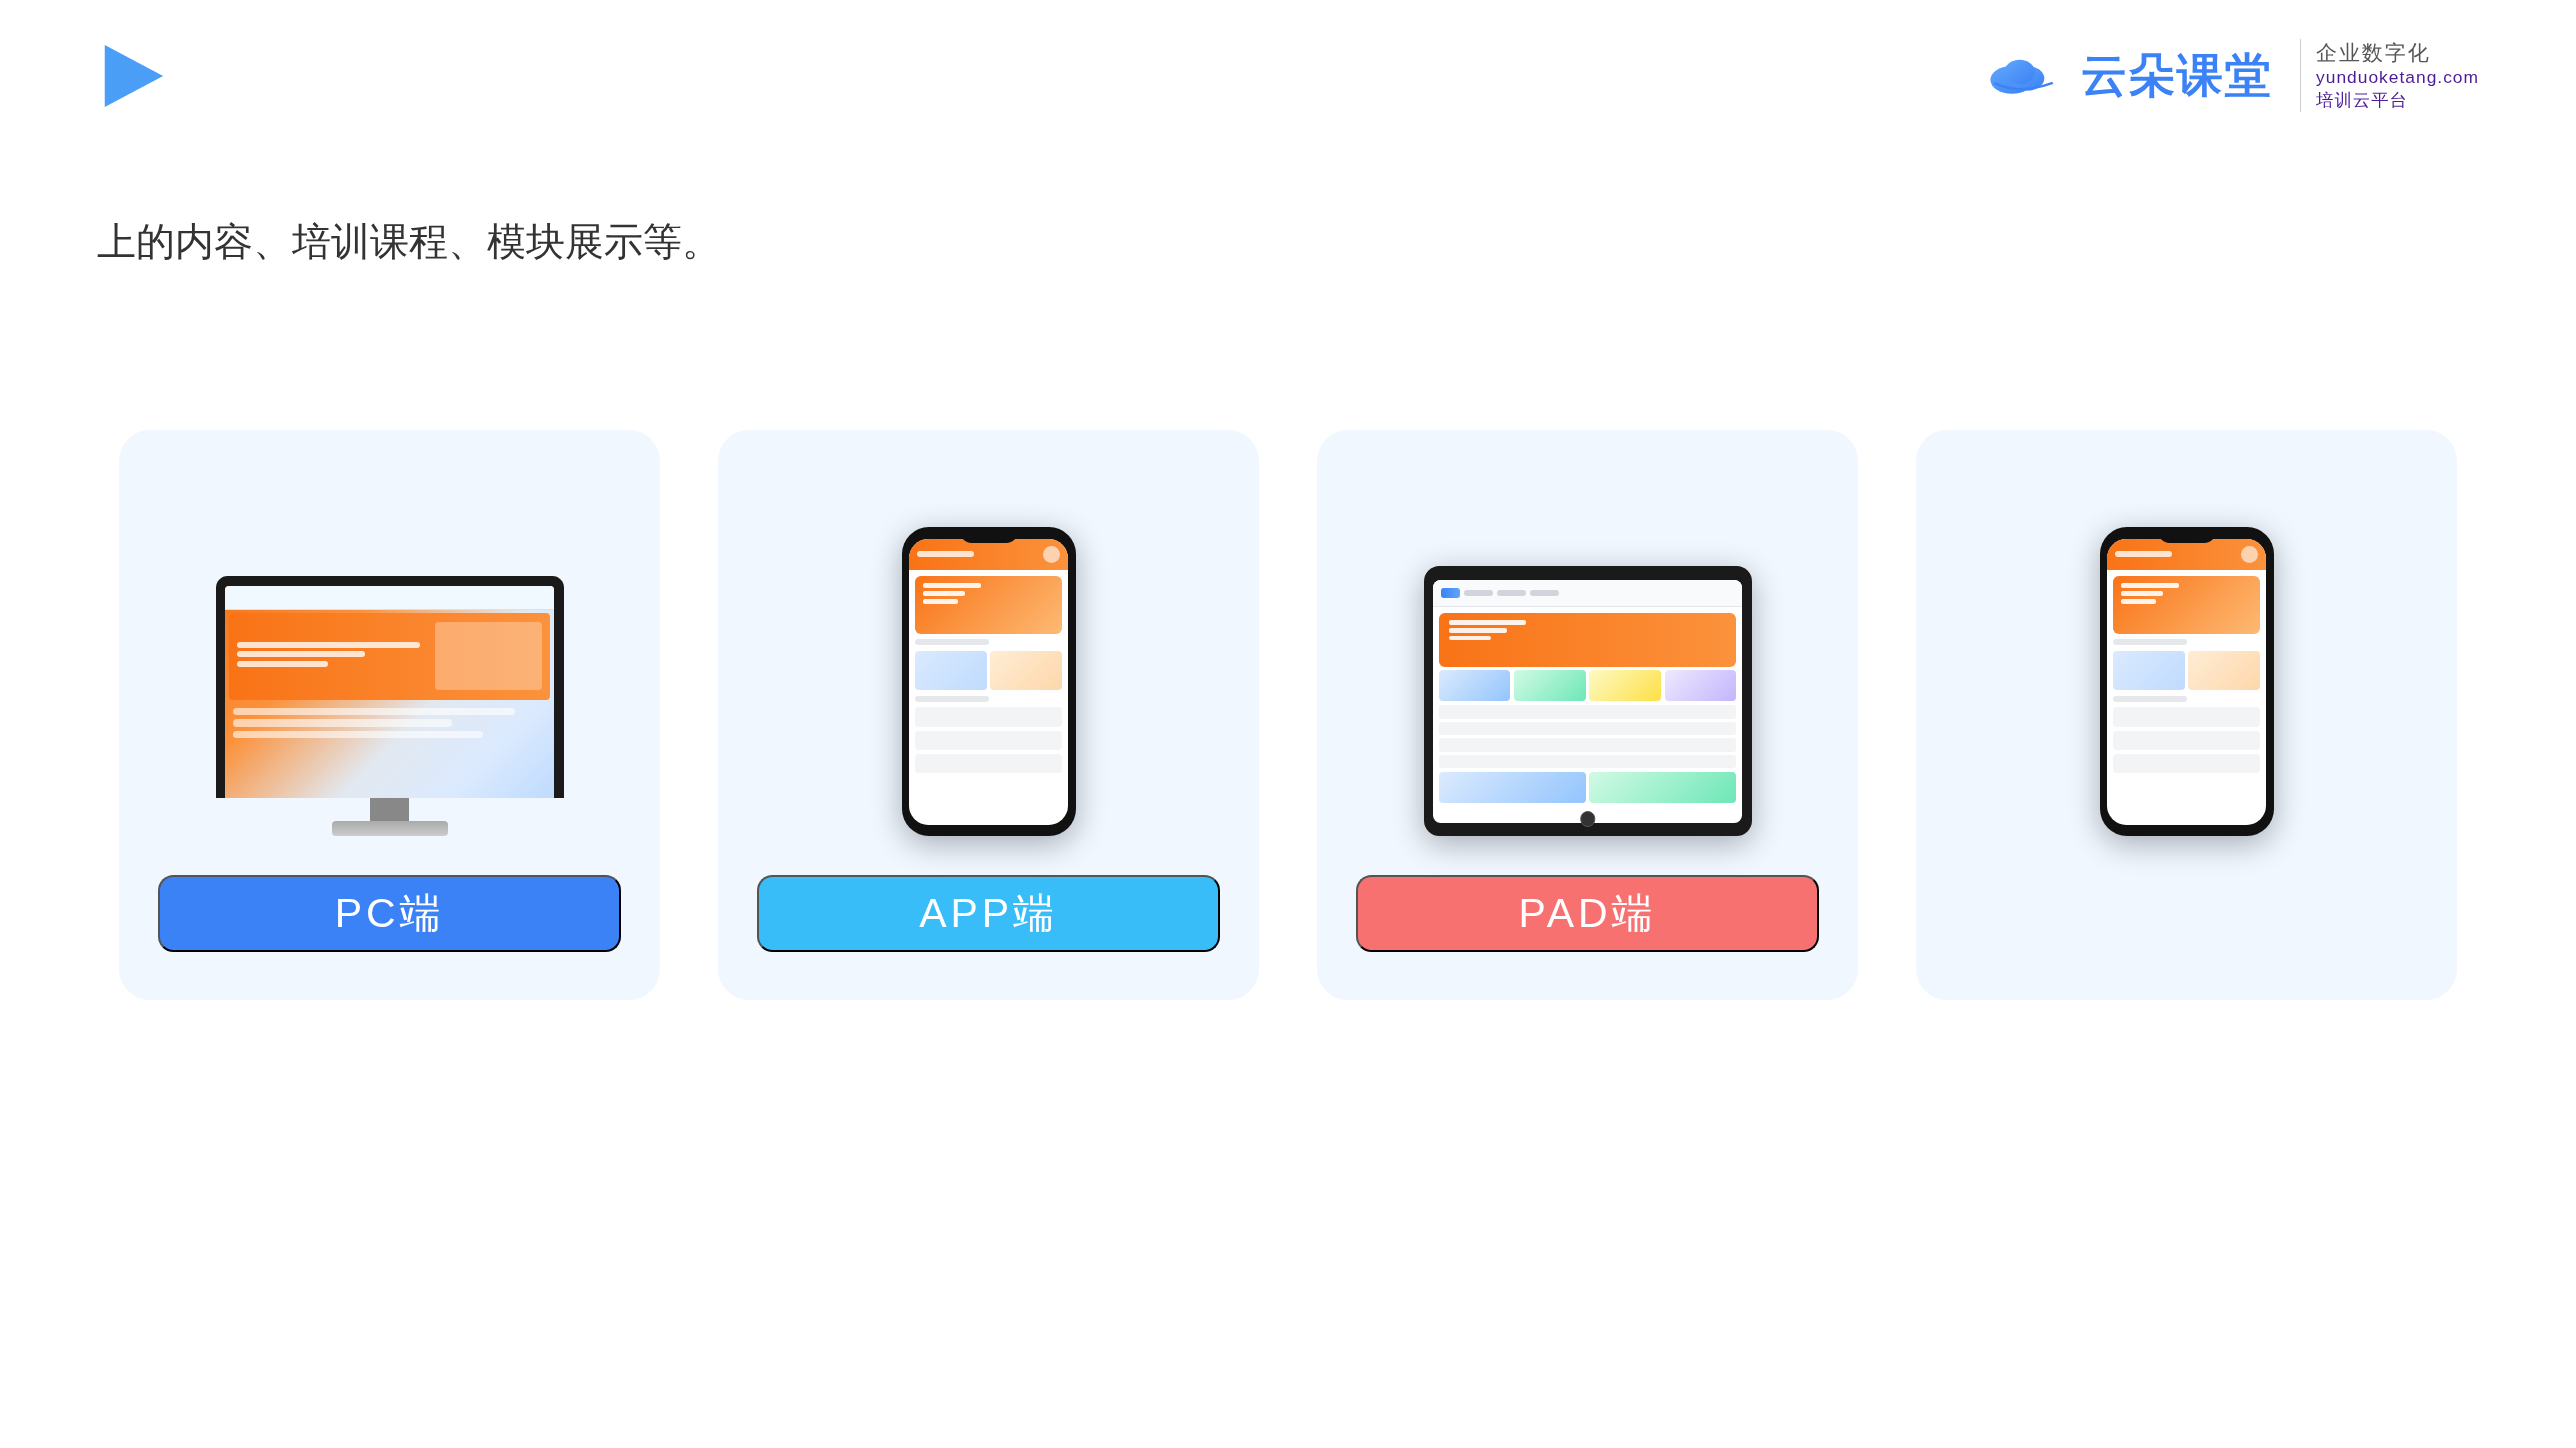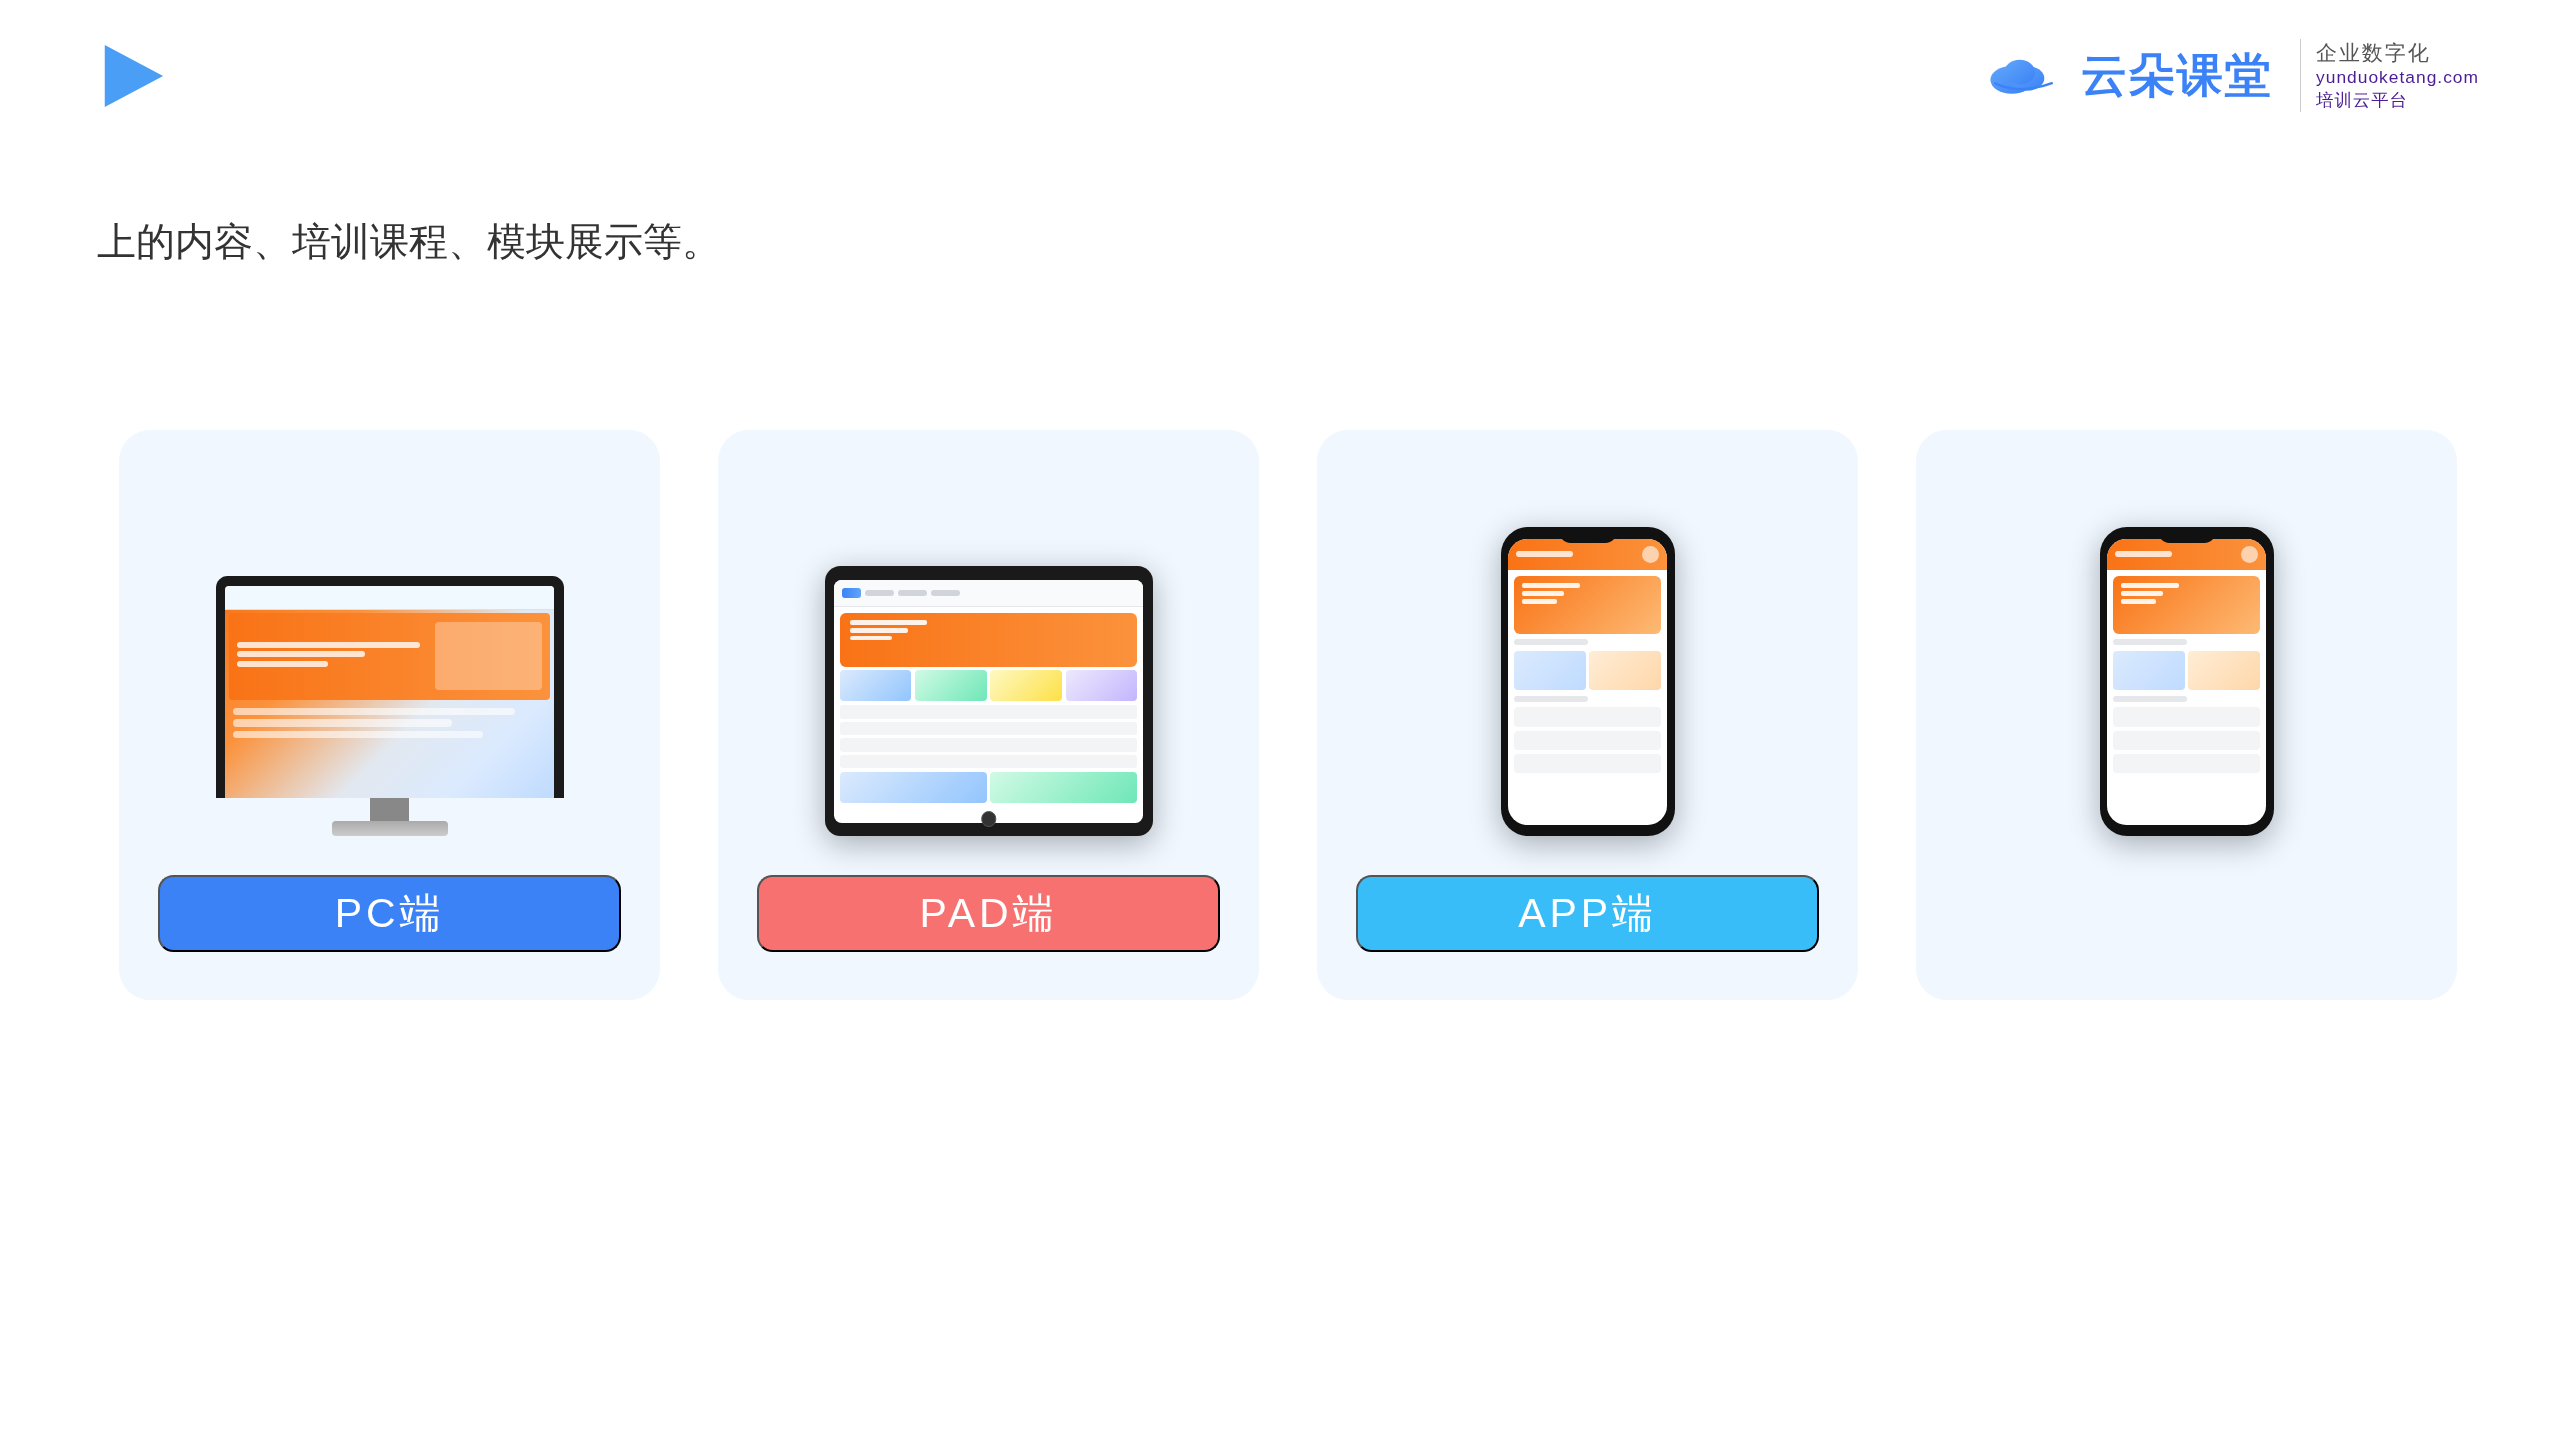--- a/index.html
+++ b/index.html
@@ -522,20 +522,55 @@
                 <div class="monitor-row" style="width:80%"></div>
               </div>
             </div>
           </div>
         </div>
         <div class="monitor-stand"></div>
         <div class="monitor-base"></div>
       </div>
     </div>
     <button class="card-label blue">PC端</button>
+  </div>
+
+  <div class="device-card">
+    <div class="device-image-area">
+      <div class="phone">
+        <div class="phone-outer">
+          <div class="phone-notch"></div>
+          <div class="phone-screen">
+            <div class="phone-screen-header">
+              <div class="phone-screen-header-text"></div>
+              <div class="phone-avatar"></div>
+            </div>
+            <div class="phone-content">
+              <div class="phone-banner">
+                <div class="phone-banner-text">
+                  <div class="pbt-line" style="width:58px"></div>
+                  <div class="pbt-line" style="width:42px"></div>
+                  <div class="pbt-line" style="width:35px"></div>
+                </div>
+              </div>
+              <div class="phone-section-title"></div>
+              <div class="phone-cards">
+                <div class="phone-mini-card"></div>
+                <div class="phone-mini-card orange"></div>
+              </div>
+              <div class="phone-section-title"></div>
+              <div class="phone-list-item"></div>
+              <div class="phone-list-item"></div>
+              <div class="phone-list-item"></div>
+            </div>
+          </div>
+        </div>
+      </div>
+    </div>
+    <button class="card-label sky">APP端</button>
   </div>
 
   <div class="device-card">
     <div class="device-image-area">
       <div>
         <div class="pad-outer">
           <div class="pad-home-btn"></div>
           <div class="pad-screen">
             <div class="pad-screen-header">
               <div class="pad-logo-dot"></div>
@@ -600,51 +635,16 @@
               </div>
               <div class="phone-section-title"></div>
               <div class="phone-list-item"></div>
               <div class="phone-list-item"></div>
               <div class="phone-list-item"></div>
             </div>
           </div>
         </div>
       </div>
     </div>
-    <button class="card-label sky">APP端</button>
   </div>
 
-  <div class="device-card">
-    <div class="device-image-area">
-      <div class="phone">
-        <div class="phone-outer">
-          <div class="phone-notch"></div>
-          <div class="phone-screen">
-            <div class="phone-screen-header">
-              <div class="phone-screen-header-text"></div>
-              <div class="phone-avatar"></div>
-            </div>
-            <div class="phone-content">
-              <div class="phone-banner">
-                <div class="phone-banner-text">
-                  <div class="pbt-line" style="width:58px"></div>
-                  <div class="pbt-line" style="width:42px"></div>
-                  <div class="pbt-line" style="width:35px"></div>
-                </div>
-              </div>
-              <div class="phone-section-title"></div>
-              <div class="phone-cards">
-                <div class="phone-mini-card"></div>
-                <div class="phone-mini-card orange"></div>
-              </div>
-              <div class="phone-section-title"></div>
-              <div class="phone-list-item"></div>
-              <div class="phone-list-item"></div>
-              <div class="phone-list-item"></div>
-            </div>
-          </div>
-        </div>
-      </div>
-    </div>
-  </div>
-
 </section>
 
 
 </body></html>

